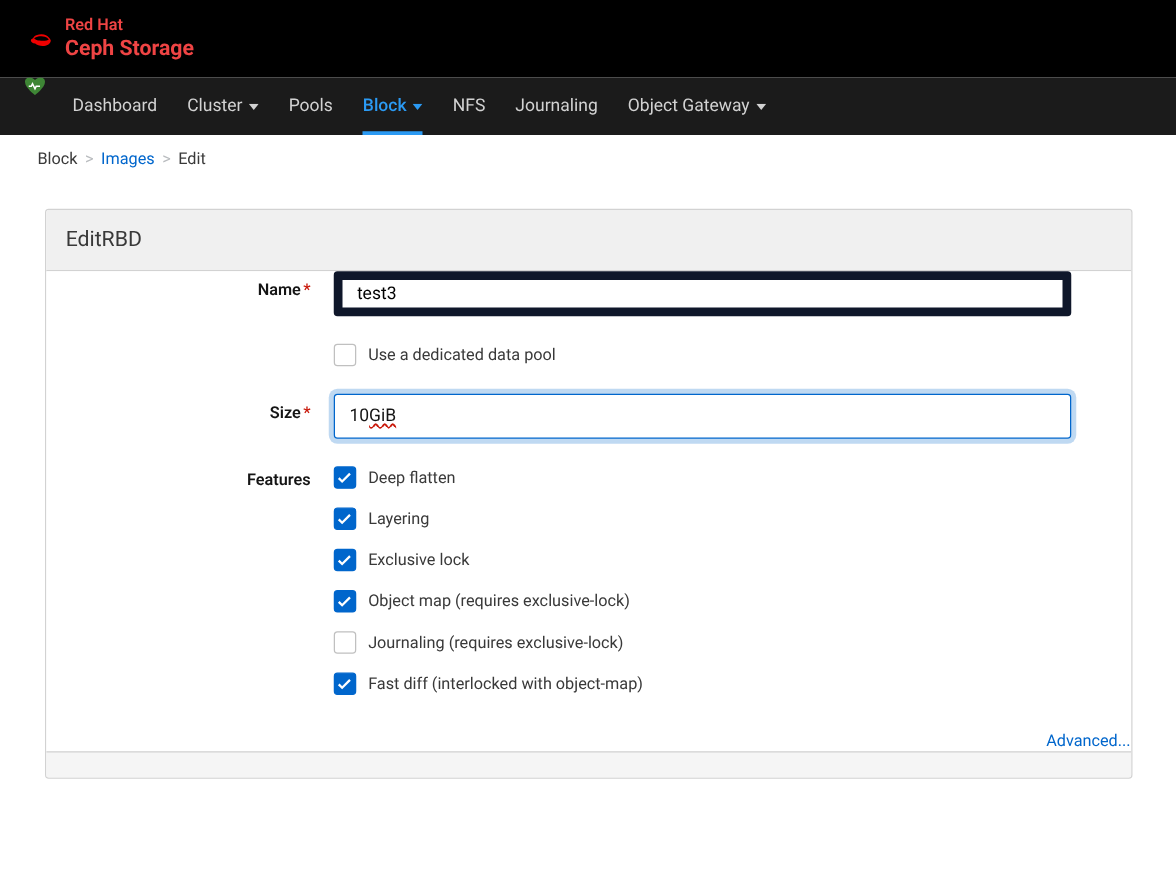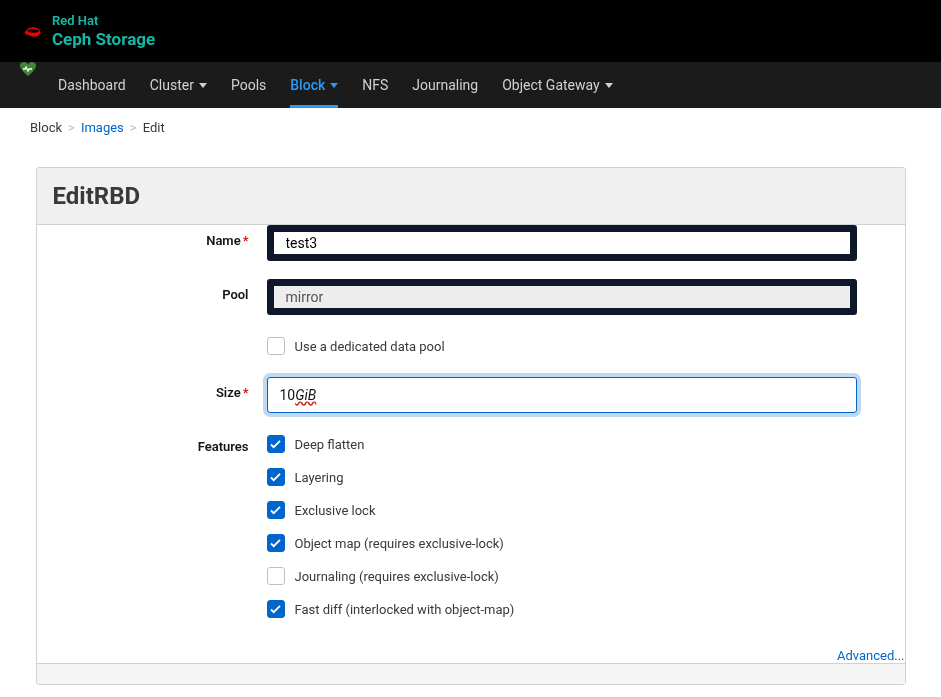--- a/index.html
+++ b/index.html
@@ -19,21 +19,21 @@
     .brand-logo {
       display: flex;
       align-items: center;
       gap: 8px;
     }
     .hat-icon {
       width: 20px;
       height: 14px;
     }
     .brand-text {
-      color: #14b8a6;
+      color: #ef4444;
       line-height: 1.2;
       text-align: right;
     }
     .brand-text .line1 { font-size: 13px; display:flex; align-items:baseline; gap:4px;}
     .brand-text .rh { font-weight: 600; }
     .brand-text .line2 { font-size: 17px; font-weight: 700; }
     .navbar {
       background: #1b1b1b;
       height: 46px;
       display: flex;
@@ -90,22 +90,22 @@
     }
     .panel {
       border: 1px solid #d2d2d2;
       border-radius: 3px;
       overflow: hidden;
     }
     .panel-header {
       background: #f0f0f0;
       border-bottom: 1px solid #d2d2d2;
       padding: 14px 16px;
-      font-size: 24px;
-      font-weight: 700;
+      font-size: 17px;
+      font-weight: 400;
       color: #393939;
     }
     .panel-body {
       padding: 0;
       background: #fff;
     }
     .form-row {
       display: flex;
       margin-bottom: 18px;
       align-items: flex-start;
@@ -189,21 +189,20 @@
       background: #f5f5f5;
       border-top: 1px solid #d2d2d2;
       padding: 10px 16px;
       display: flex;
       justify-content: flex-end;
       gap: 8px;
     }
     .size-underline {
       text-decoration: underline wavy #c9190b;
       text-decoration-skip-ink: none;
-      font-style: italic;
     }
   </style>
 </head>
 <body>
 
 <div class="header-brand">
   <div class="brand-logo">
     <span class="hat-icon">
       <svg viewBox="0 0 24 18" width="20" height="15">
         <path fill="#e00" d="M20 10c0 0-2-6-9-6S3 8 3 8c-4 1-2 5 2 5 3 3 14 4 15-3z"></path>
@@ -277,28 +276,20 @@
 
       <div class="form-row">
         <div class="form-label">
           <span>Name</span><span class="required">*</span>
         </div>
         <div class="form-field">
           <input type="text" class="text-input" value="test3" style="">
         </div>
       </div>
 
-      <div class="form-row">
-        <div class="form-label">
-          <span>Pool</span>
-        </div>
-        <div class="form-field">
-          <input type="text" class="text-input" disabled="" value="mirror" style="">
-        </div>
-      </div>
 
       <div class="form-row">
         <div class="form-label"></div>
         <div class="form-field">
           <div class="checkbox-row checkbox-indent">
             <div class="checkbox">
               
             </div>
             <span class="checkbox-label">Use a dedicated data pool</span>
           </div>

